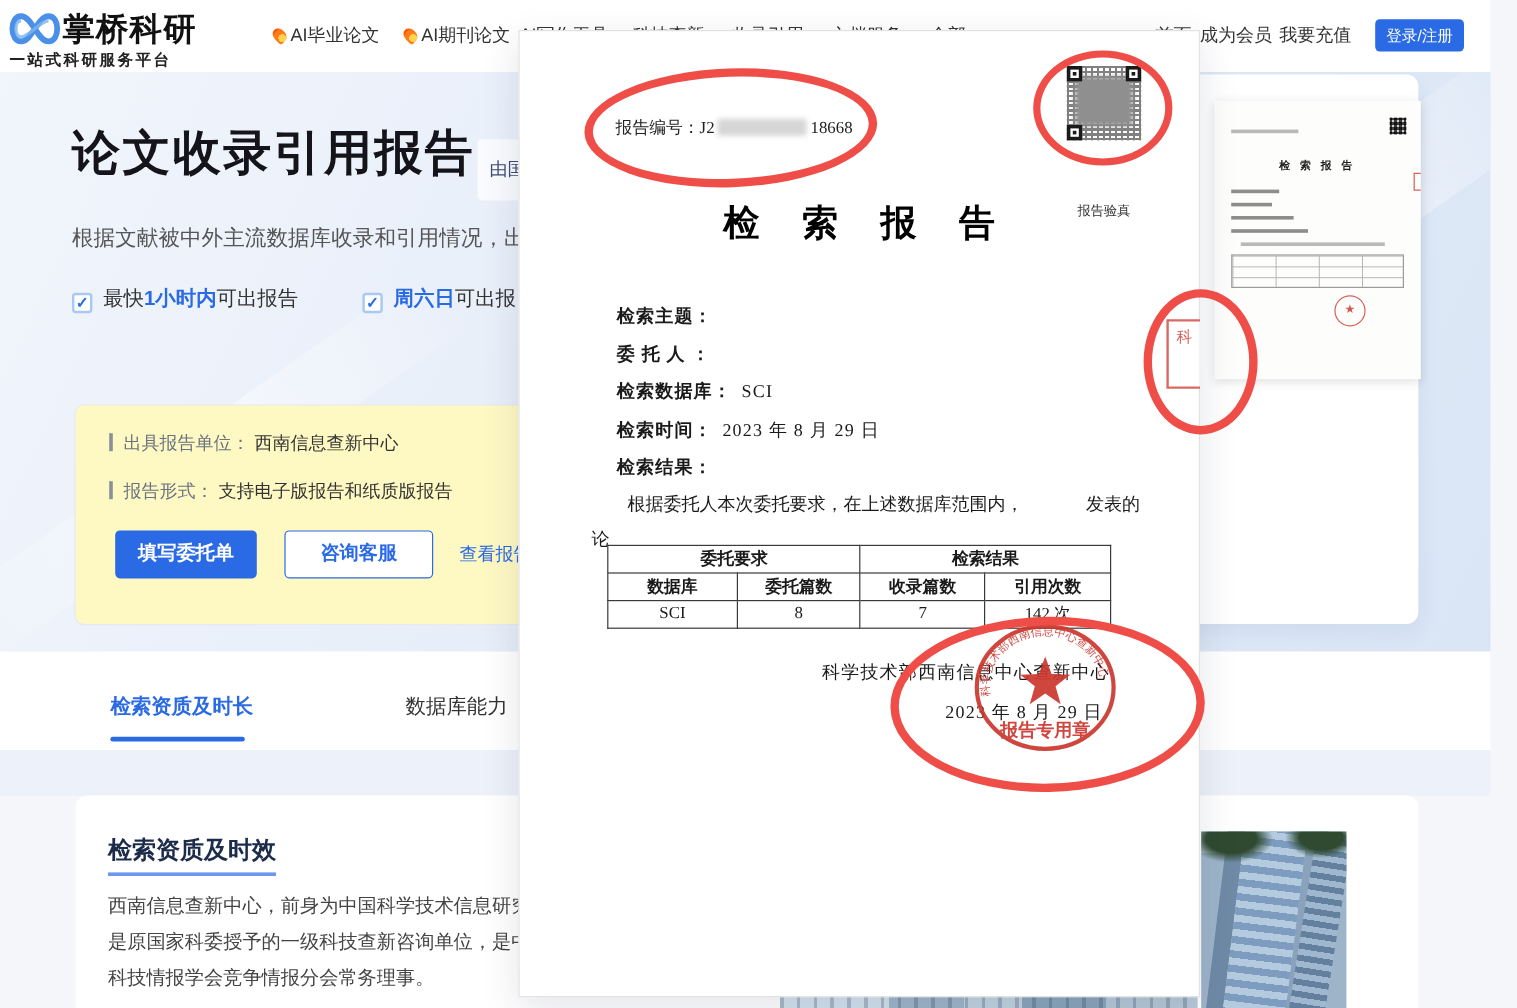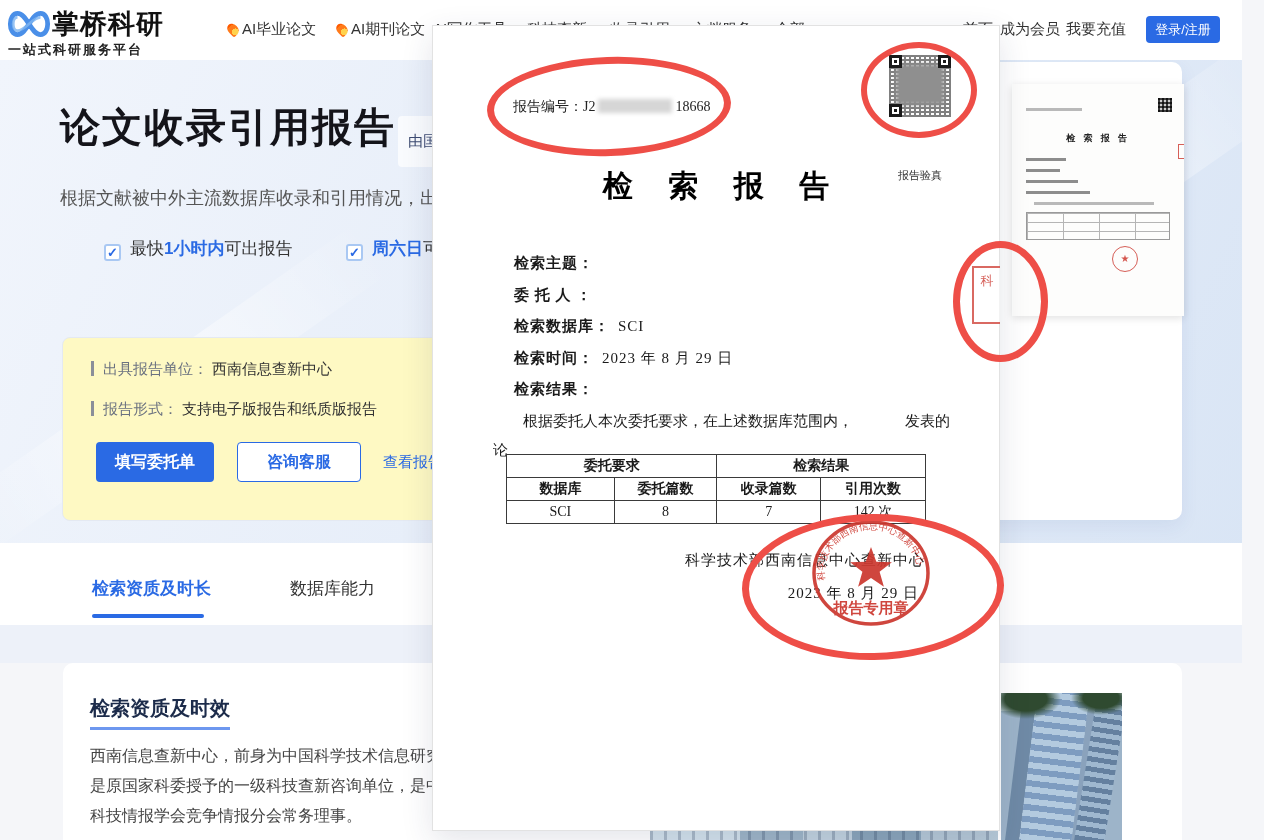--- a/index.html
+++ b/index.html
@@ -16,21 +16,21 @@
   .nav-item.hot { color:#333; }
   .flame { display:inline-block; width:10px; height:13px; margin-right:4px; background:radial-gradient(circle at 50% 75%, #ffd24d 0 30%, #ff7a1a 31% 70%, #ff5a00 71%); border-radius:50% 50% 50% 2px; transform:rotate(-45deg); vertical-align:-2px; }
   .login-btn { position:absolute; left:1146px; top:16px; width:74px; height:27px; background:#2a6ae4; color:#fff; font-size:13px; border:none; border-radius:4px; text-align:center; line-height:27px; cursor:pointer; }
 
   
   .hero { position:absolute; left:0; top:60px; width:1264px; height:483px; background:linear-gradient(115deg,#f1f5fc 0%,#e4ecf8 55%,#d9e5f5 100%); overflow:hidden; }
   .hero-streak { position:absolute; background:linear-gradient(90deg,rgba(255,255,255,0) 0%,rgba(255,255,255,.55) 50%,rgba(255,255,255,0) 100%); transform:rotate(-35deg); }
   .hero-title { position:absolute; left:60px; top:100px; font-size:40px; font-weight:800; color:#14141a; letter-spacing:2px; white-space:nowrap; }
   .hero-badge { position:absolute; left:398px; top:116px; background:rgba(255,255,255,.7); color:#3d4b72; font-size:15px; padding:16px 10px; border-radius:4px; white-space:nowrap; }
   .hero-desc { position:absolute; left:60px; top:186px; font-size:18px; color:#555; white-space:nowrap; }
-  .feature { position:absolute; top:237px; font-size:17px; color:#333; white-space:nowrap;margin-left:44px; }
+  .feature { position:absolute; top:237px; font-size:17px; color:#333; white-space:nowrap; }
   .feature .hl { color:#2a6ae4; font-weight:700; }
   .chk { display:inline-block; width:17px; height:17px; border:2px solid #a9c8f3; border-radius:3px; background:#fff; color:#2a6ae4; font-size:13px; line-height:14px; text-align:center; margin-right:9px; vertical-align:-3px; font-weight:700; }
 
   .info-card { position:absolute; left:62px; top:337px; width:560px; height:184px; background:#fef9c3; border:1px solid #e4e9f2; border-radius:8px; }
   .info-row { position:absolute; left:28px; font-size:15px; white-space:nowrap; }
   .info-row .bar { display:inline-block; width:3px; height:15px; background:#8a8f99; margin-right:9px; vertical-align:-2px; }
   .info-row .lbl { color:#6b7280; }
   .info-row .val { color:#333; margin-left:4px; }
   .btn-primary { position:absolute; left:33px; top:104px; width:118px; height:40px; background:#2a6ae4; color:#fff; font-size:16px; font-weight:700; border:none; border-radius:4px; text-align:center; line-height:40px; cursor:pointer; }
   .btn-outline { position:absolute; left:174px; top:104px; width:124px; height:40px; background:#fff; color:#2a6ae4; font-size:16px; font-weight:700; border:1px solid #2a6ae4; border-radius:4px; text-align:center; line-height:38px; cursor:pointer; }
@@ -44,21 +44,21 @@
   .t-title { position:absolute; left:0; top:48px; width:100%; text-align:center; font-size:9px; font-weight:700; letter-spacing:3px; color:#222; }
   .t-qr { position:absolute; right:12px; top:14px; width:14px; height:14px; background:repeating-linear-gradient(0deg,#444 0 2px,#ddd 2px 4px),repeating-linear-gradient(90deg,#444 0 2px,#eee 2px 4px); background-blend-mode:multiply; }
   .t-table { position:absolute; left:14px; top:128px; width:144px; height:28px; border:1px solid #9a9a9a; background-image:linear-gradient(#b5b5b5 1px,transparent 1px),linear-gradient(90deg,#b5b5b5 1px,transparent 1px); background-size:36px 9px; }
   .t-stamp { position:absolute; left:100px; top:162px; width:26px; height:26px; border:1.5px solid rgba(204,55,46,.8); border-radius:50%; color:rgba(204,55,46,.85); font-size:10px; line-height:24px; text-align:center; }
   .t-seal { position:absolute; right:0; top:60px; width:6px; height:15px; border:1px solid rgba(204,55,46,.8); border-right:none; }
 
   
   .tabbar { position:absolute; left:0; top:543px; width:1264px; height:82px; background:#fff; }
   .tab { position:absolute; top:34px; font-size:17px; cursor:pointer; white-space:nowrap; }
   .tab.active { color:#2a6ae4; font-weight:700; }
-  .tab.idle { color:#333; }
+  .tab.idle { color:#333;margin-left:48px; }
   .tab-underline { position:absolute; left:92px; top:71px; width:112px; height:4px; background:#2a6ae4; border-radius:2px; }
   .band { position:absolute; left:0; top:625px; width:1264px; height:38px; background:#edf1f9; }
 
   
   .content-card { position:absolute; left:63px; top:663px; width:1119px; height:177px; background:#fff; border-radius:10px 10px 0 0; z-index:1; }
   .sec-heading { position:absolute; left:27px; top:32px; font-size:20px; font-weight:800; color:#1c2b4a; border-bottom:3px solid #6d97ef; padding-bottom:5px; }
   .sec-par { position:absolute; left:27px; top:78px; font-size:16px; color:#444; line-height:30px; white-space:nowrap; }
   .photo { position:absolute; overflow:hidden; z-index:1; }
   .photo-left { left:650px; top:693px; width:348px; height:147px; background:linear-gradient(90deg,#d3e2ec 0 26%,#9fb6c8 26% 44%,#c2d3df 44% 58%,#8ba6bb 58% 78%,#b6c9d7 78%); }
   .photo-left::after { content:""; position:absolute; inset:0; background:repeating-linear-gradient(90deg,rgba(40,60,90,.25) 0 3px,transparent 3px 14px); }

